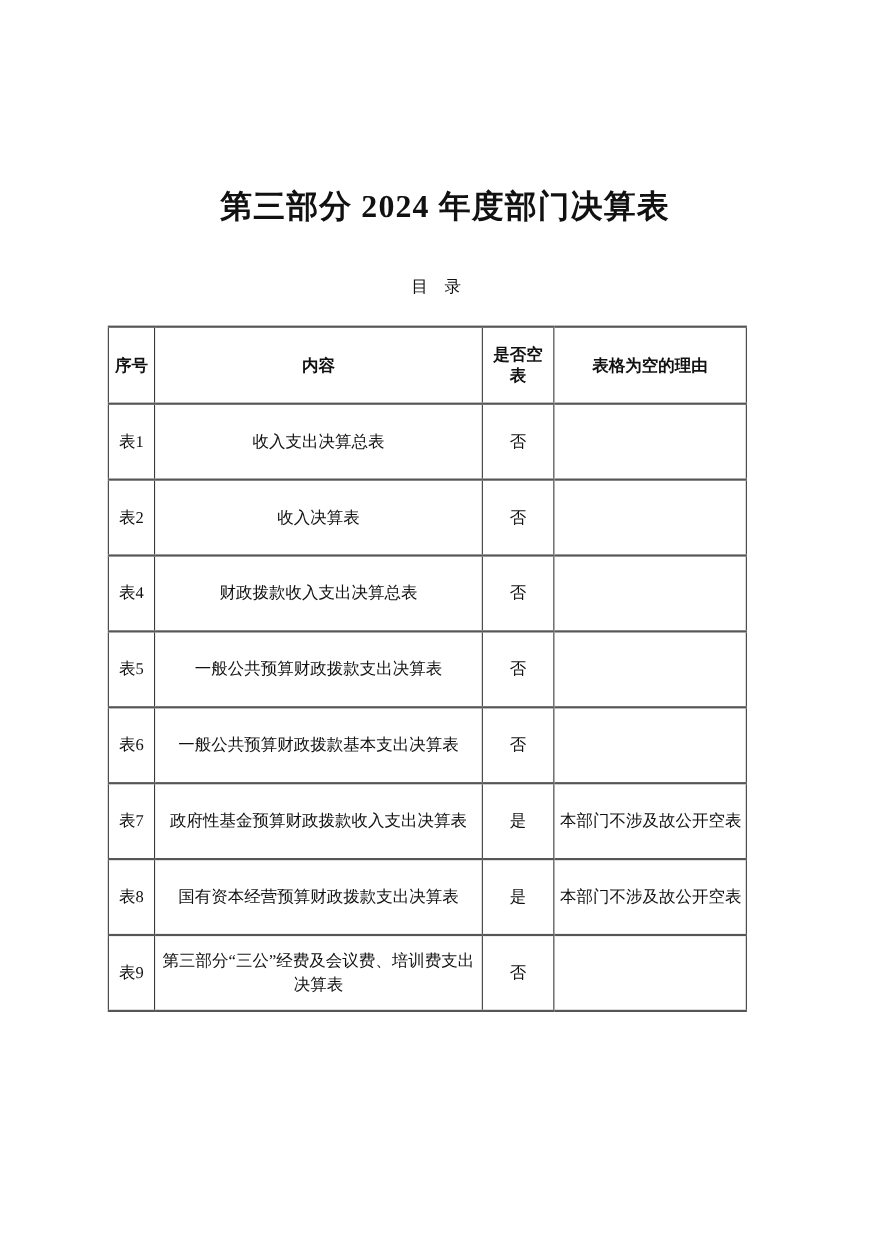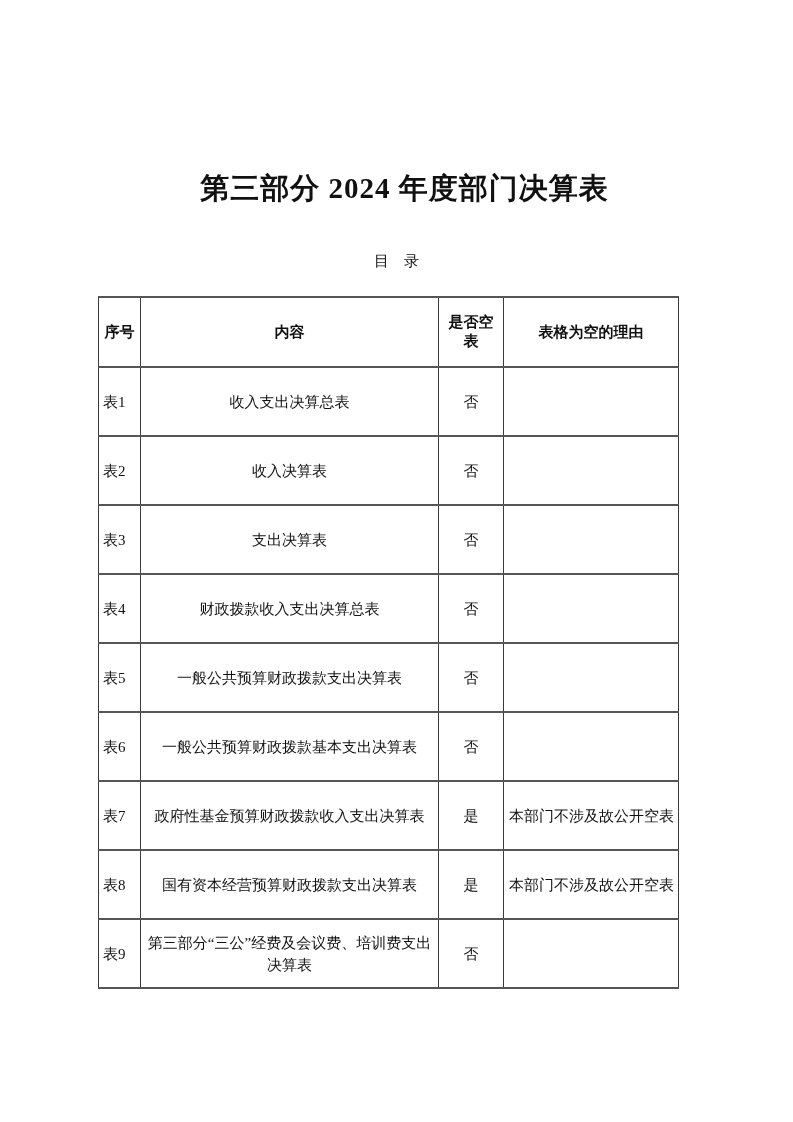--- a/index.html
+++ b/index.html
@@ -69,21 +69,21 @@
     font-weight: bold;
     text-align: center;
   }
   table.toc tr.body-row td {
     height: 59px;
     font-family: "Liberation Serif", "DejaVu Serif", serif;
     font-size: 15px;
     font-weight: normal;
     line-height: 22px;
   }
-  td.cell-id     { }
+  td.cell-id     { text-align: center; }
   td.cell-name   { text-align: center; padding-left: 7px; padding-right: 6px; }
   td.cell-empty  { text-align: center; }
   td.cell-reason { text-align: right; padding-left: 2px; padding-right: 2px; }
 </style>
 </head>
 <body>
 
 <div class="page">
 
   <div class="doc-title">第三部分 2024 年度部门决算表</div>
@@ -106,26 +106,20 @@
     </tr>
     <tr class="body-row">
       <td class="cell-id">表1</td>
       <td class="cell-name">收入支出决算总表</td>
       <td class="cell-empty">否</td>
       <td class="cell-reason"></td>
     </tr>
     <tr class="body-row">
       <td class="cell-id">表2</td>
       <td class="cell-name">收入决算表</td>
-      <td class="cell-empty">否</td>
-      <td class="cell-reason"></td>
-    </tr>
-    <tr class="body-row">
-      <td class="cell-id">表3</td>
-      <td class="cell-name">支出决算表</td>
       <td class="cell-empty">否</td>
       <td class="cell-reason"></td>
     </tr>
     <tr class="body-row">
       <td class="cell-id">表4</td>
       <td class="cell-name">财政拨款收入支出决算总表</td>
       <td class="cell-empty">否</td>
       <td class="cell-reason"></td>
     </tr>
     <tr class="body-row">

